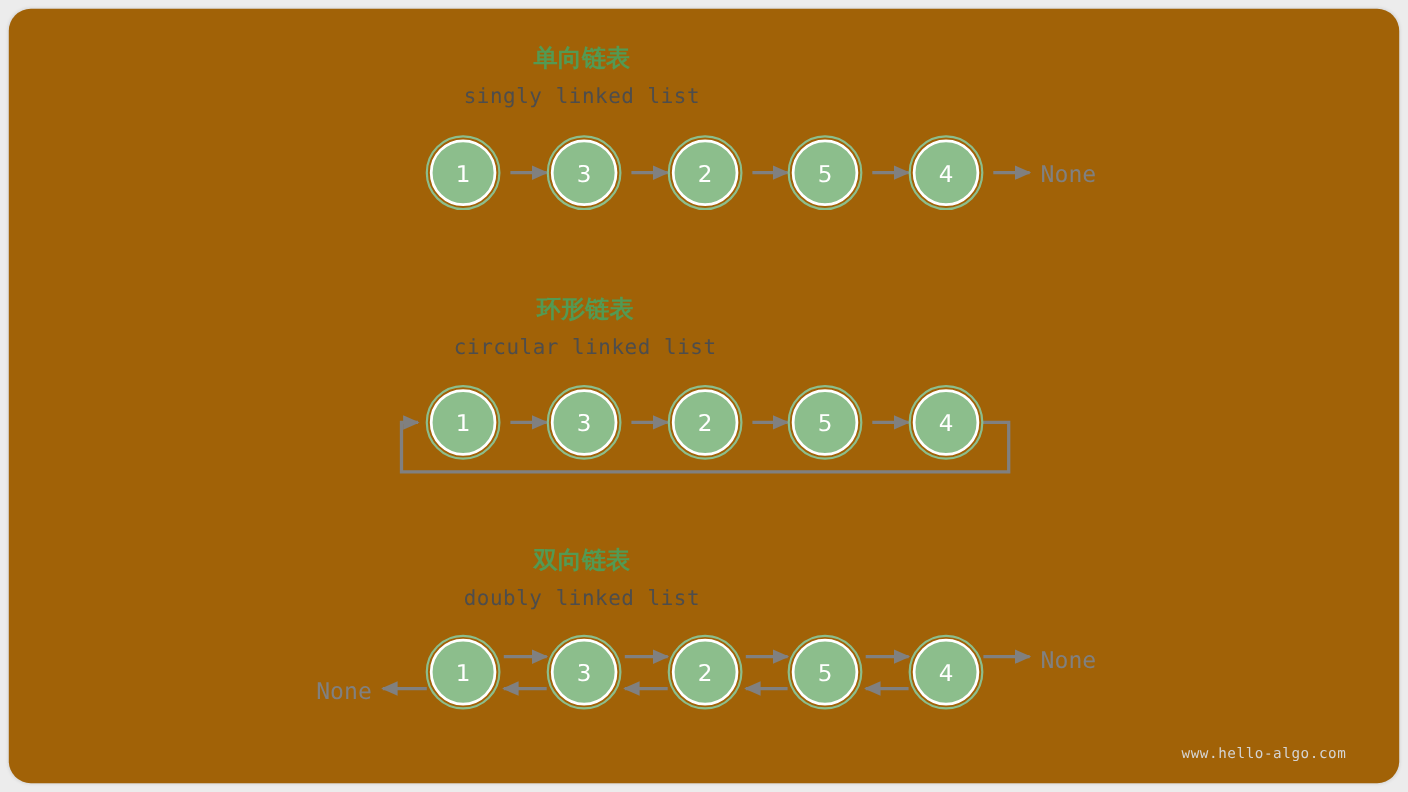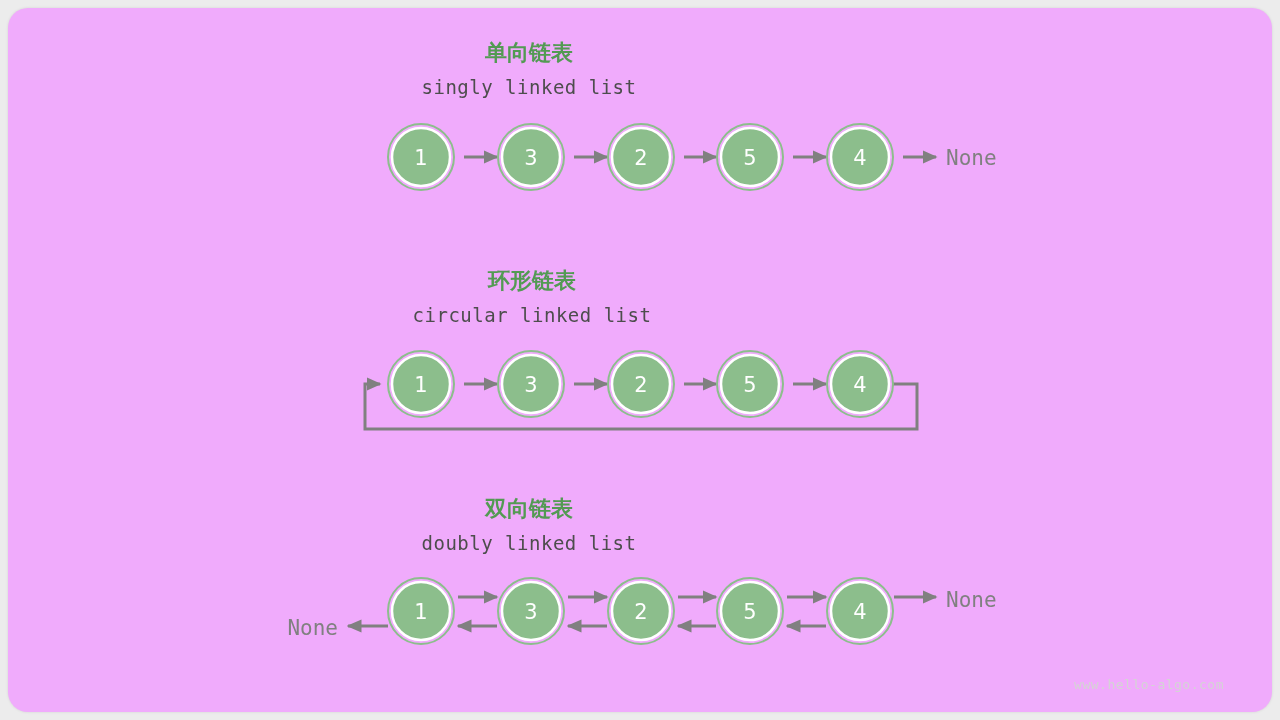--- a/index.html
+++ b/index.html
@@ -12,21 +12,21 @@
     background: #ececec;
     font-family: "Liberation Sans", sans-serif;
     overflow: hidden;
   }
   #card {
     position: absolute;
     left: 8px;
     top: 8px;
     width: 1264px;
     height: 704px;
-    background: #f0abfc;
+    background: #a16207;
     border-radius: 20px;
     box-shadow: 0 0 3px rgba(0,0,0,0.10);
     overflow: hidden;
   }
   .svg-root {
     position: absolute;
     left: 0;
     top: 0;
     width: 1264px;
     height: 704px;

